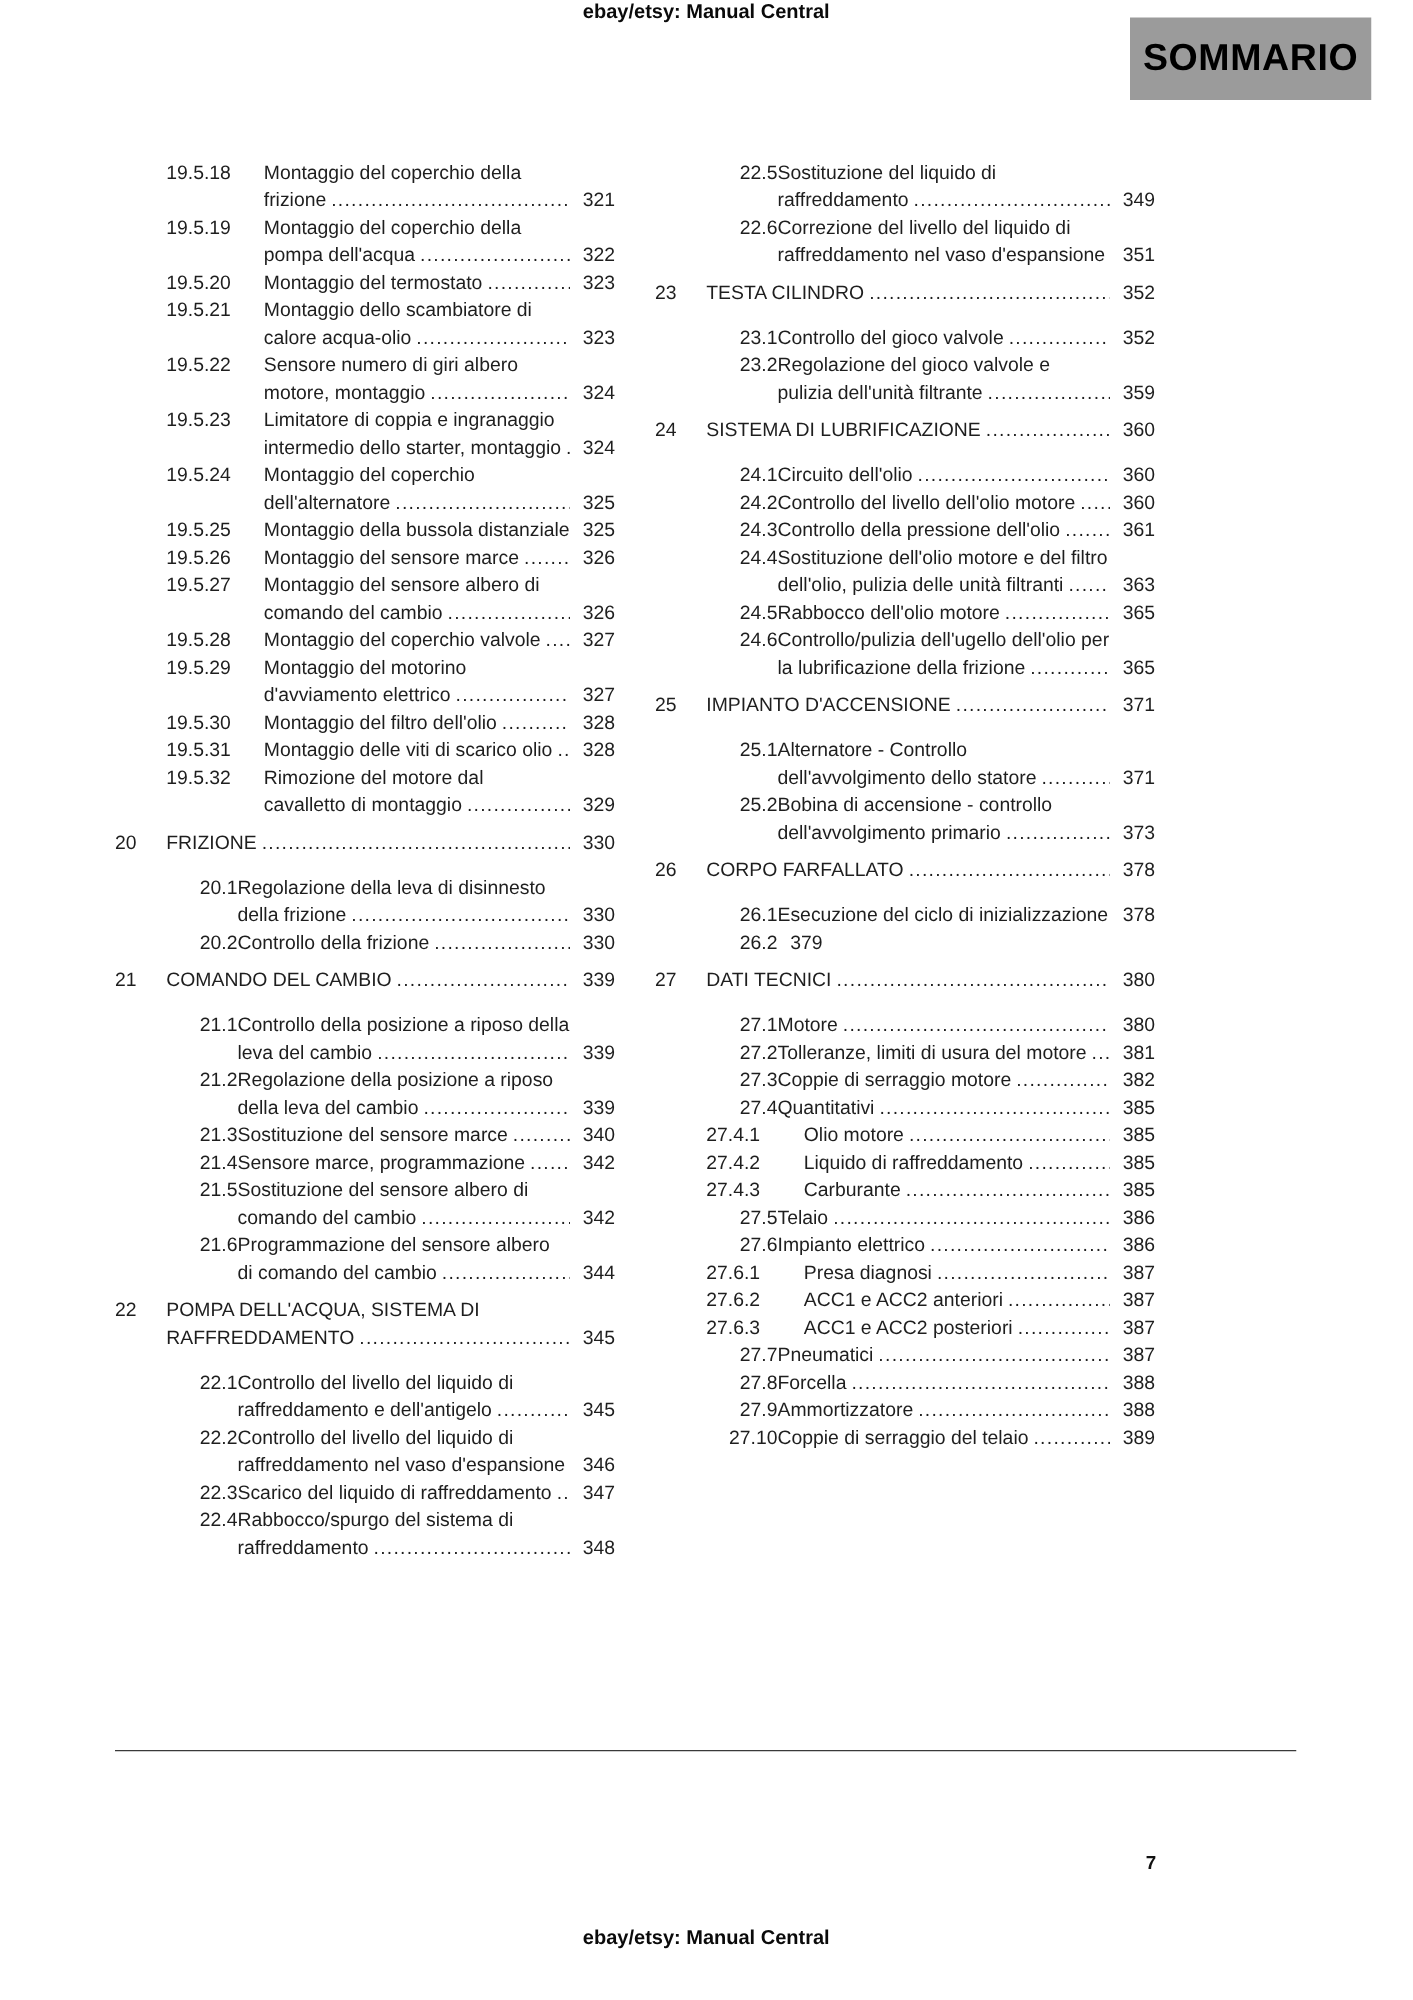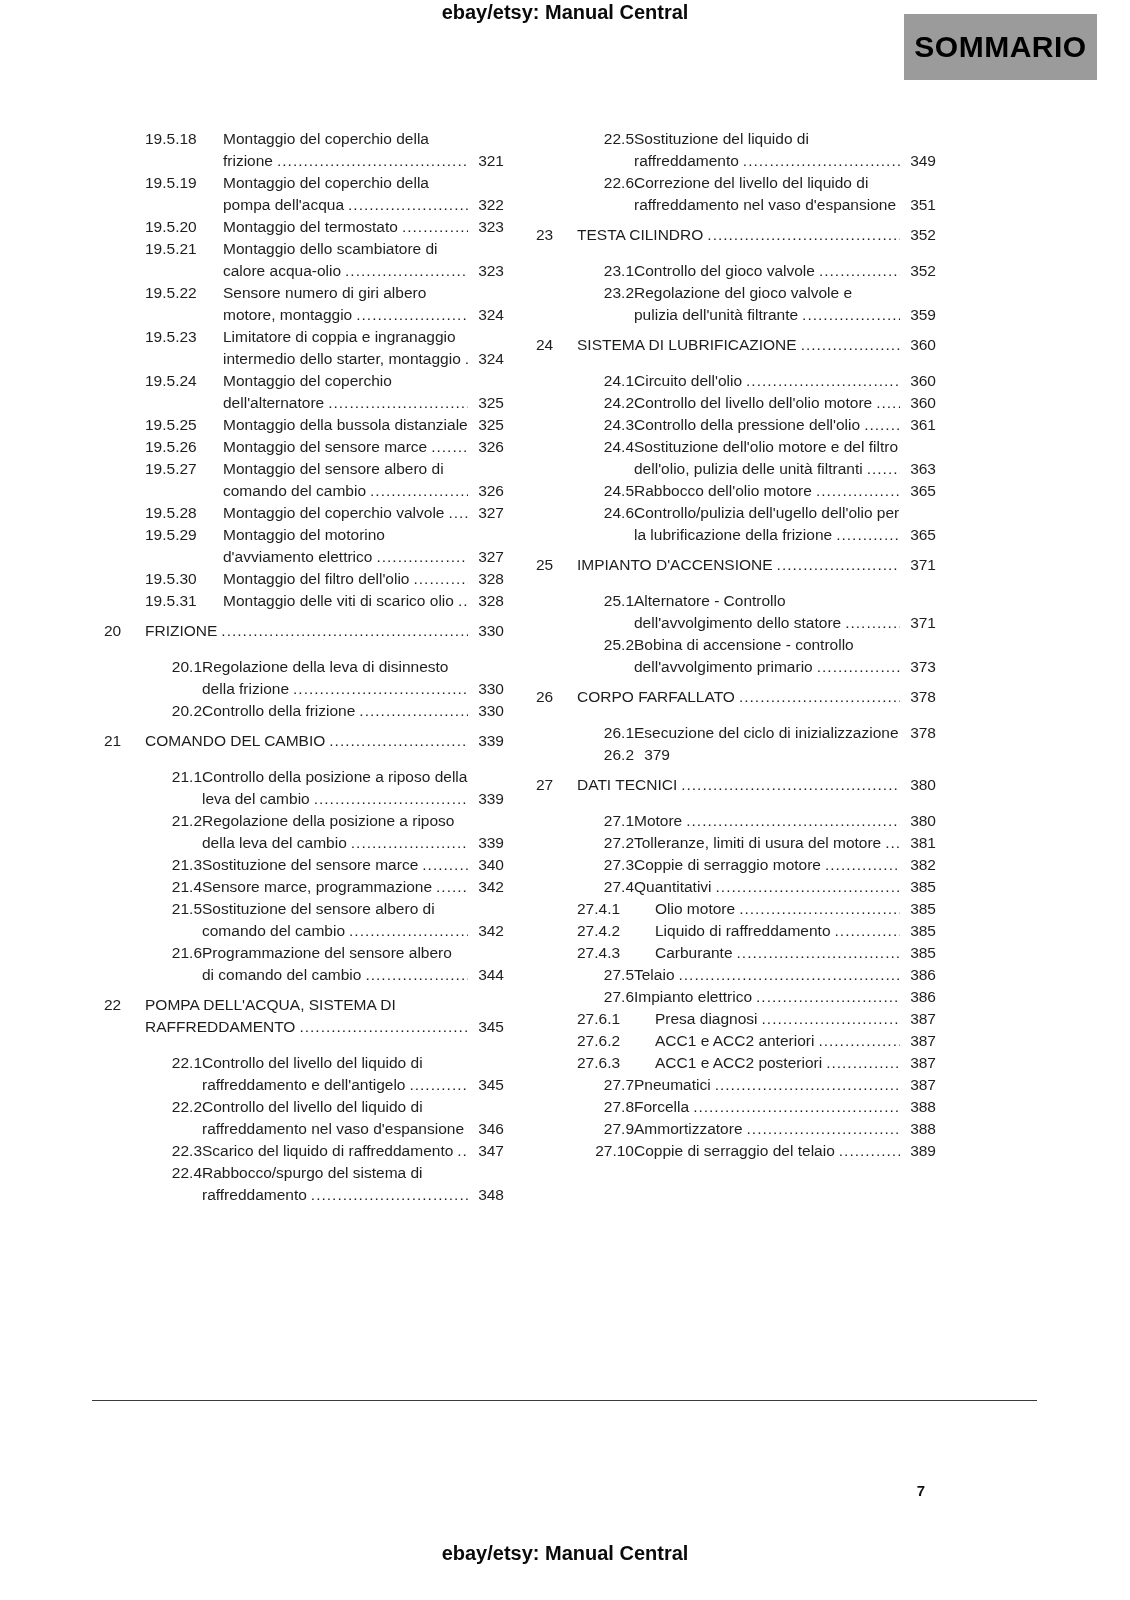--- a/index.html
+++ b/index.html
@@ -8,36 +8,36 @@
     width: 1130px; height: 1600px;
     position: relative;
     overflow: hidden;
     font-family: "Liberation Sans", sans-serif;
     color: #1e1e1e;
   }
 
   .top-watermark, .bottom-watermark {
     position: absolute; left: 0; width: 100%;
     text-align: center;
-    font-size: 20px; font-weight: 600; color: #0a0a0a;
+    font-size: 16px; font-weight: 600; color: #0a0a0a;
   }
   .top-watermark { top: 1px; }
   .bottom-watermark { top: 1542px; }
 
   .sommario-badge {
     position: absolute; top: 14px; right: 33px;
     width: 193px; height: 66px;
     background: var(--badge-bg, #9b9b9b);
     color: #000;
     font-size: 30px; font-weight: 700; letter-spacing: 0.5px;
     display: flex; align-items: center; justify-content: center;
   }
 
   .toc {
-    position: absolute; top: 128px; left: 104px;
+    position: absolute; top: 128px; left: 92px;
     width: 832px;
     display: flex; gap: 32px;
   }
   .toc-column { width: 400px; flex: 0 0 400px; }
 
   .toc-row {
     display: flex; align-items: stretch;
     font-size: 15.5px; line-height: 22px;
   }
   .toc-row .num { flex: 0 0 41px; }
@@ -149,20 +149,25 @@
         <div class="toc-row l3">
           <span class="num">19.5.30</span>
           <span class="title">Montaggio del filtro dell'olio</span>
           <span class="page">328</span>
         </div>
         <div class="toc-row l3">
           <span class="num">19.5.31</span>
           <span class="title">Montaggio delle viti di scarico olio</span>
           <span class="page">328</span>
         </div>
+        <div class="toc-row l3">
+          <span class="num">19.5.32</span>
+          <span class="title">Rimozione del motore dal cavalletto di montaggio</span>
+          <span class="page">329</span>
+        </div>
         <div class="toc-row l1">
           <span class="num">20</span>
           <span class="title">FRIZIONE</span>
           <span class="page">330</span>
         </div>
         <div class="toc-row l2">
           <span class="num">20.1</span>
           <span class="title">Regolazione della leva di disinnesto della frizione</span>
           <span class="page">330</span>
         </div>

